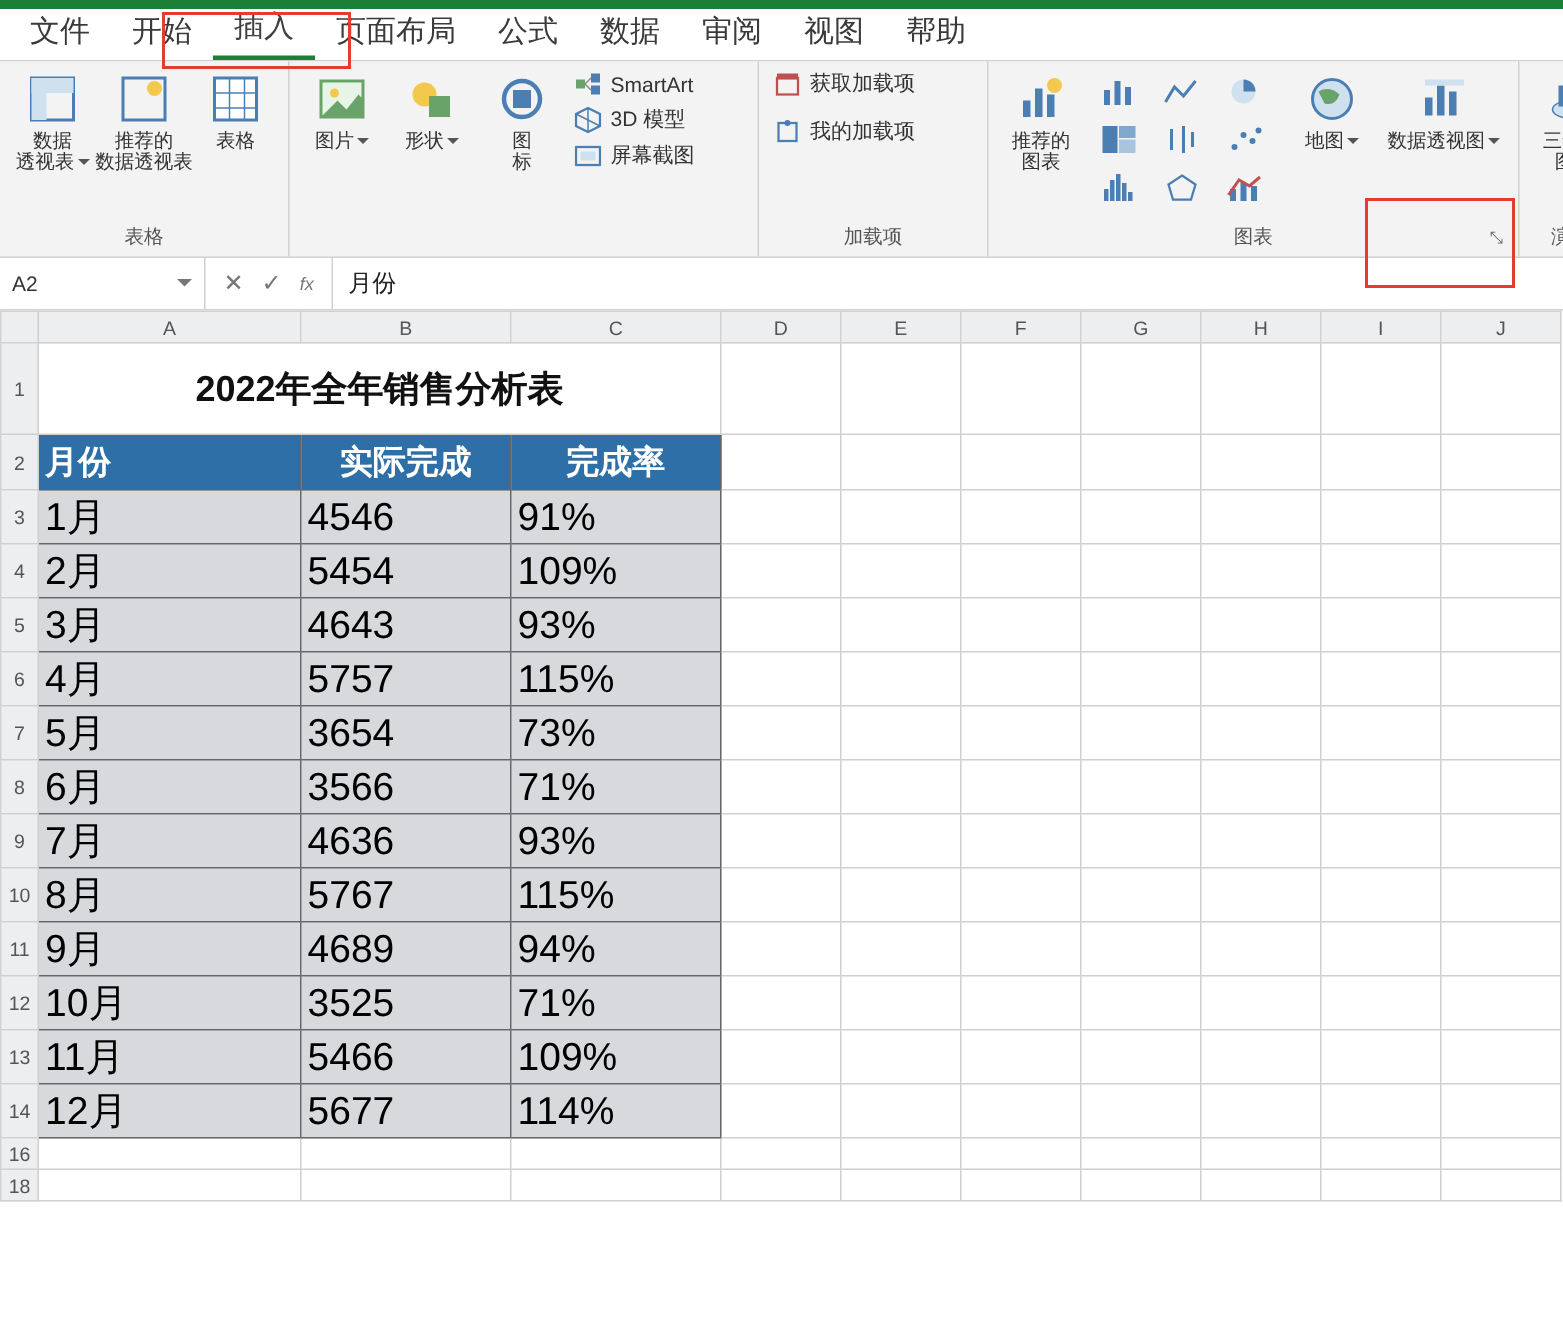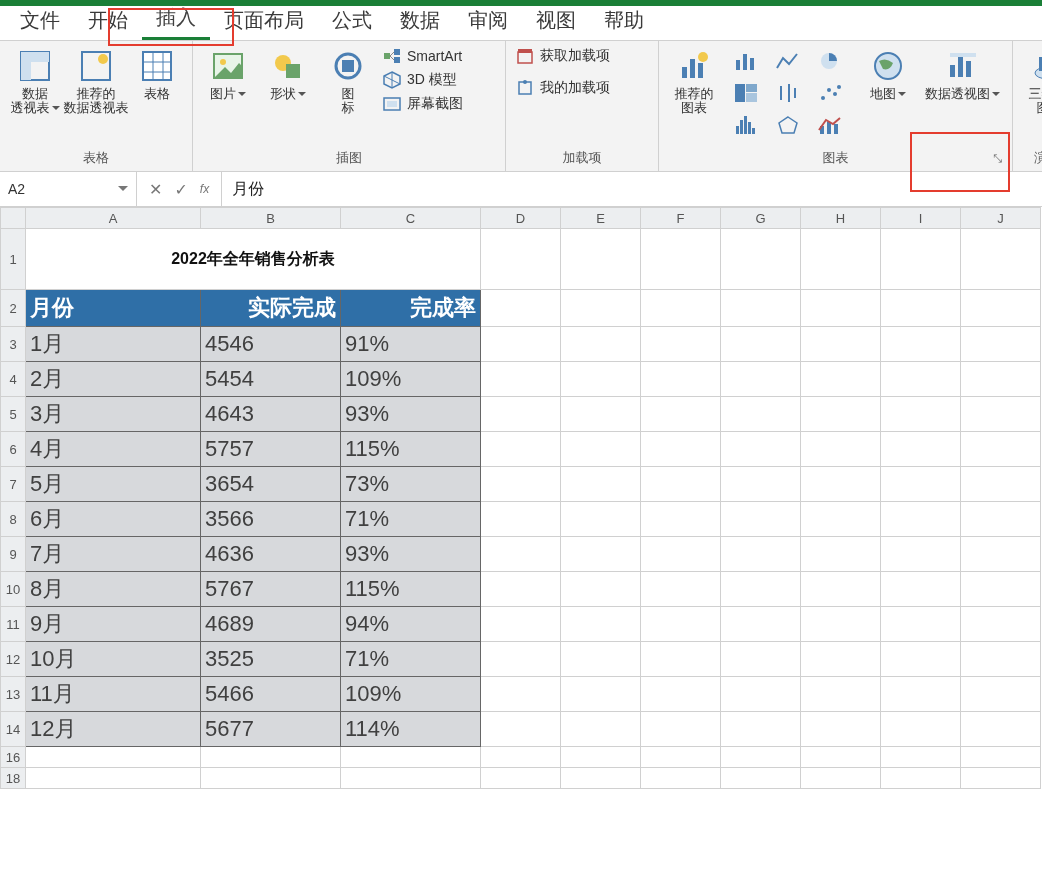--- a/index.html
+++ b/index.html
@@ -54,24 +54,24 @@
   .rowhead{background:#eceef0;border:1px solid var(--grid-border);font-weight:normal;font-size:13px;color:#555;text-align:center;width:22px;}
   td{border:1px solid var(--grid-border);height:20px;padding:0 4px;font-size:15px;}
   .corner{width:22px;background:#eceef0;border:1px solid var(--grid-border);}
 
   
   .cA{width:175px;}
   .cB{width:140px;}
   .cC{width:140px;}
   .cN{width:80px;}
 
-  .title-cell{height:60px;font-size:16px;font-weight:bold;color:#111;text-align:center;}
+  .title-cell{height:60px;font-size:24px;font-weight:bold;color:#111;text-align:center;}
   .hdr-cell{background:var(--cell-header-bg);color:#fff;font-size:22px;font-weight:bold;height:36px;border:1px solid #666;}
-  .hdr-cell.center{text-align:right;}
-  .data-cell{background:var(--cell-bg);font-size:22px;color:#404040;border:1px solid #666;height:34px;}
+  .hdr-cell.center{text-align:center;}
+  .data-cell{background:var(--cell-bg);font-size:26px;color:#000000;border:1px solid #666;height:34px;}
   .data-cell.center{text-align:left;}
 
   
   .redbox{position:absolute;border:2px solid #e43c2e;pointer-events:none;}
 
   
   svg{display:block;}
 </style>
 </head>
 <body>
@@ -192,21 +192,20 @@
             <svg width="18" height="18">
                   <rect x="1" y="3" width="16" height="12" fill="none" stroke="#4b7fb3" stroke-width="1.5"></rect>
                   <rect x="4" y="6" width="10" height="6" fill="#cfe0ef"></rect>
                 </svg>
           </span>
           <span>屏幕截图</span>
           <span class="drop"></span>
         </div>
       </div>
     </div>
-    <div class="group-label">插图</div>
   </div>
 
   <div class="group" style="min-width:140px">
     <div class="group-row">
       <div class="mini-stack" style="justify-content:flex-end;gap:10px;">
         <div class="mini-item">
           <span class="mico">
             <svg width="18" height="18">
                   <rect x="2" y="5" width="14" height="11" fill="none" stroke="#c0504d" stroke-width="1.5"></rect>
                   <rect x="2" y="2" width="14" height="4" fill="#c0504d"></rect>

